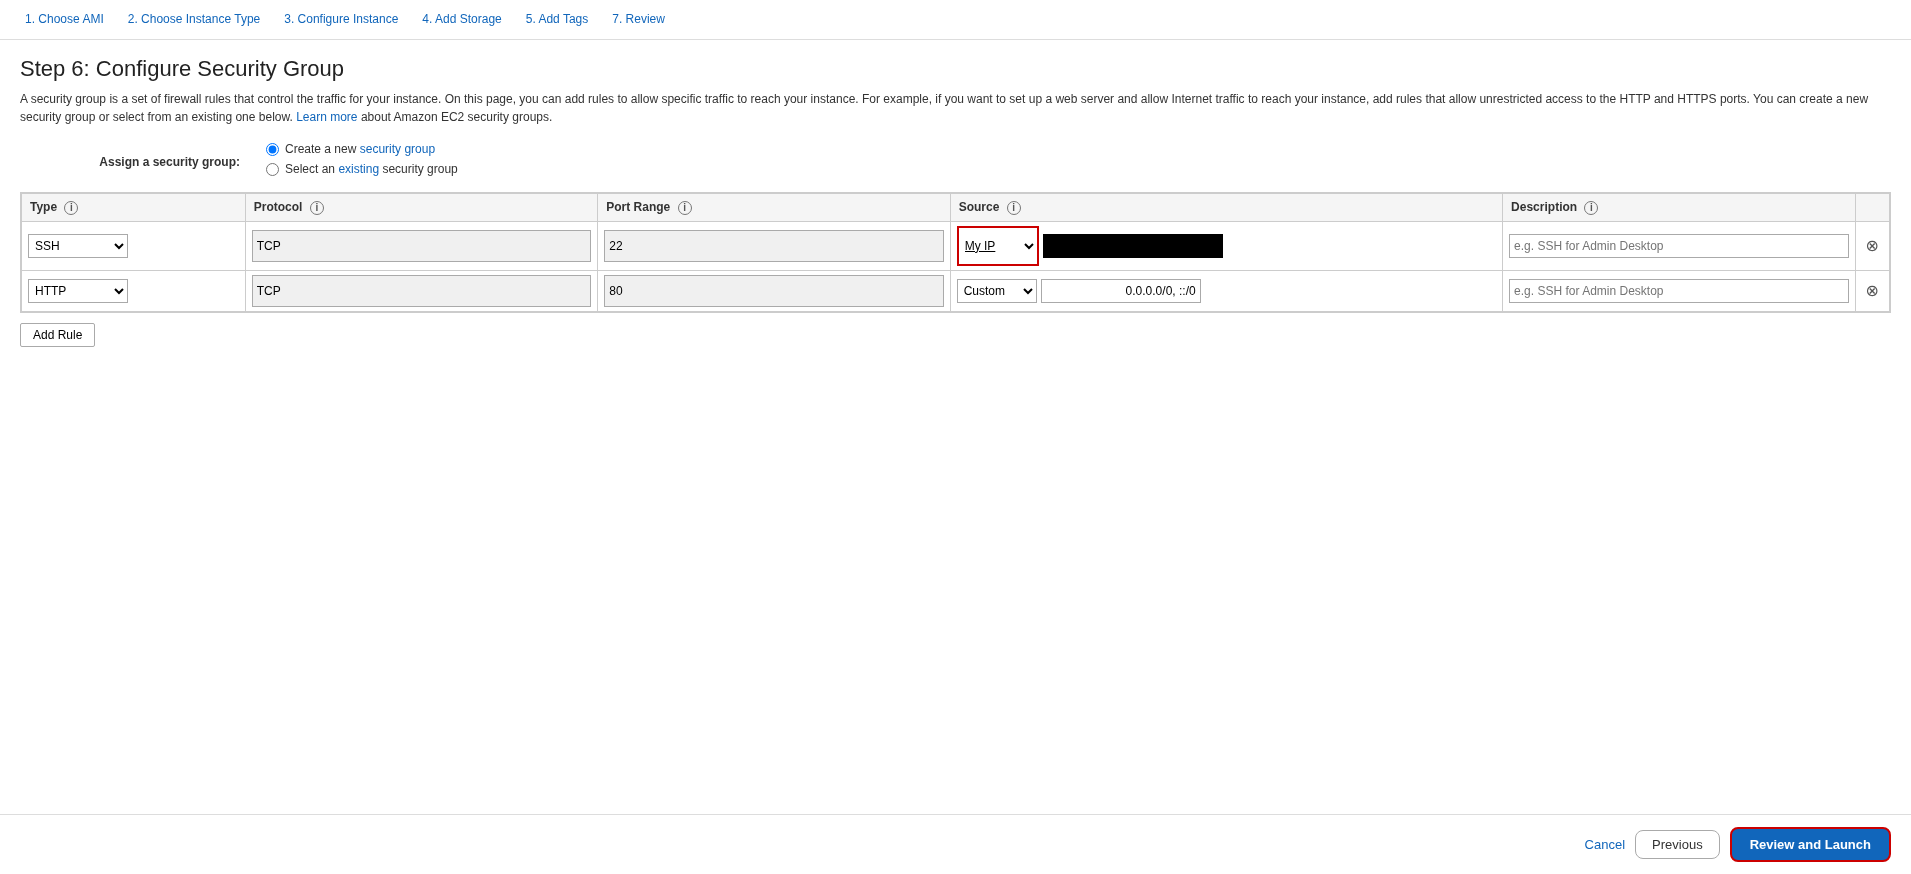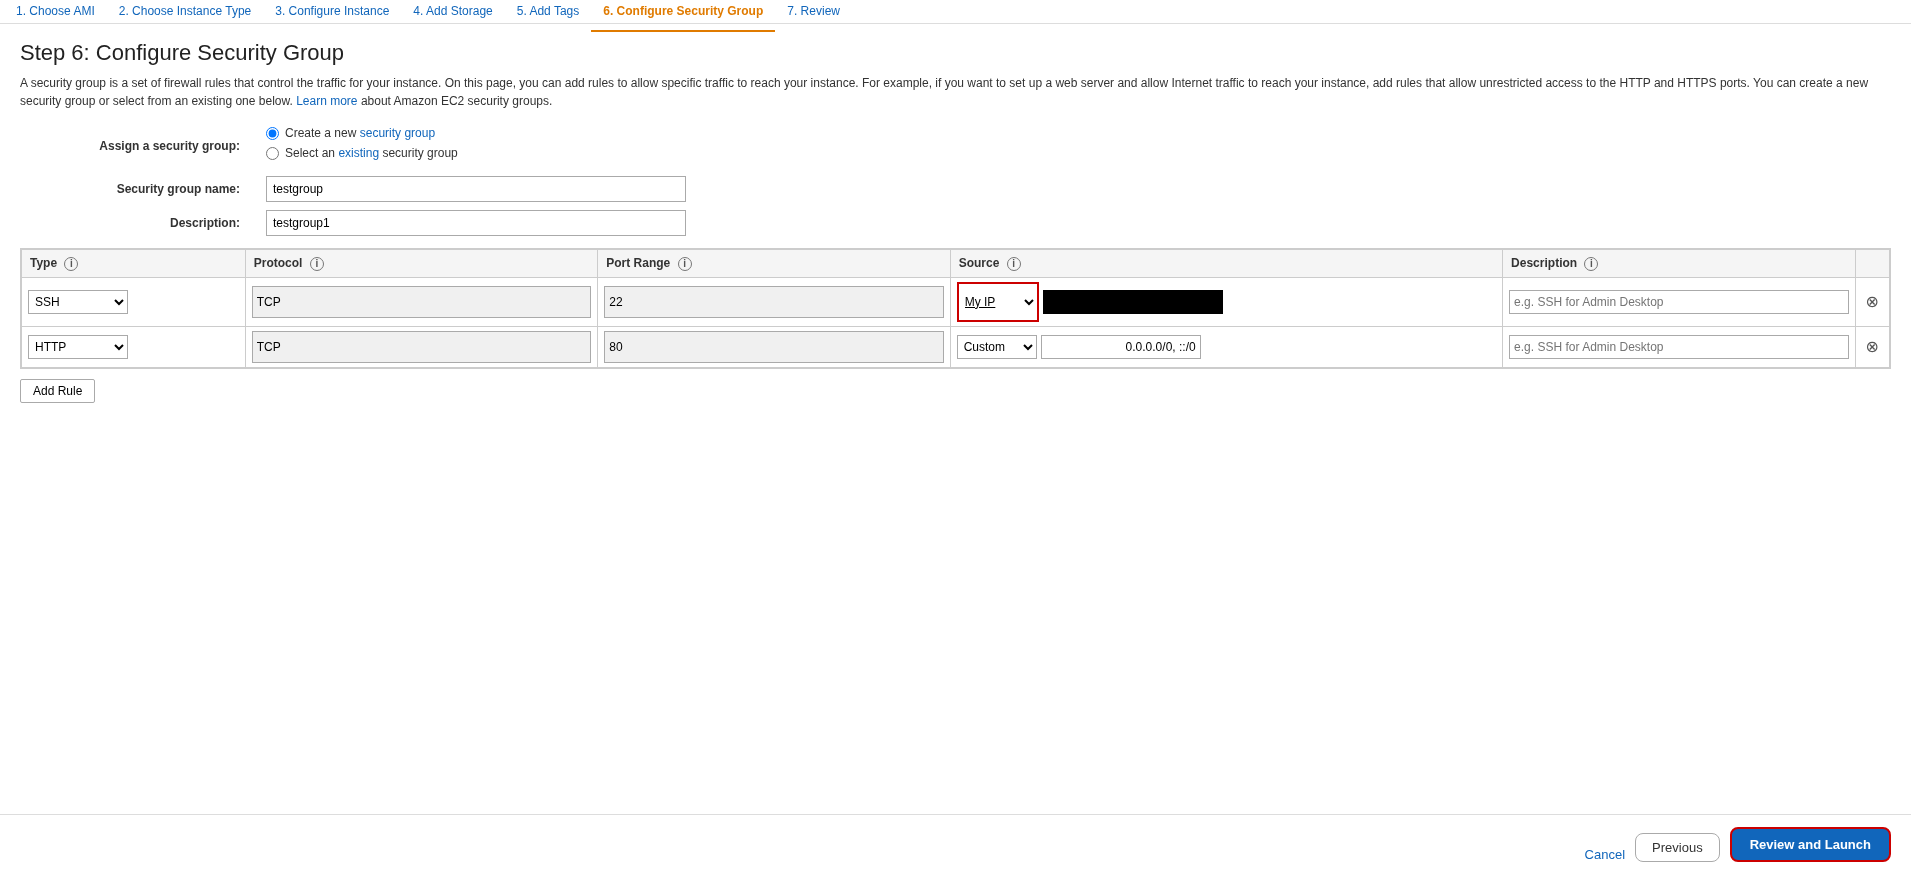--- a/index.html
+++ b/index.html
@@ -2,24 +2,24 @@
 <html><head>
   <meta charset="utf-8">
   <style>
     * { box-sizing: border-box; margin: 0; padding: 0; }
     body { font-family: Arial, sans-serif; font-size: 13px; color: #333; background: #fff; }
 
     
     .wizard-nav {
       display: flex;
       align-items: center;
-      padding: 0 4px;
+      padding: 0 13px;
       border-bottom: 1px solid #ddd;
       background: #fff;
-      height: 24px;
+      height: 40px;
     }
     .wizard-step {
       display: flex;
       align-items: center;
       padding: 0 12px;
       height: 40px;
       font-size: 12px;
       color: #666;
       cursor: pointer;
       white-space: nowrap;
@@ -199,21 +199,21 @@
     }
 
     
     .bottom-bar {
       position: fixed;
       bottom: 0;
       left: 0;
       right: 0;
       display: flex;
       justify-content: flex-end;
-      align-items: flex-end;
+      align-items: center;
       padding: 12px 20px;
       background: #fff;
       border-top: 1px solid #ddd;
       gap: 10px;
     }
     .cancel-link {
       color: #1166bb;
       text-decoration: none;
       font-size: 13px;
       cursor: pointer;
@@ -247,21 +247,20 @@
   </style>
 </head>
 <body>
 
 <nav class="wizard-nav">
   <a class="wizard-step link">1. Choose AMI</a>
   <a class="wizard-step link">2. Choose Instance Type</a>
   <a class="wizard-step link">3. Configure Instance</a>
   <a class="wizard-step link">4. Add Storage</a>
   <a class="wizard-step link">5. Add Tags</a>
-  <a class="wizard-step active">6. Configure Security Group</a>
   <a class="wizard-step link">7. Review</a>
 </nav>
 
 <div class="main-content">
   <h1>Step 6: Configure Security Group</h1>
 
   <p class="description-text">
     <span>A security group is a set of firewall rules that control the traffic for your instance. On this page, you can add rules to allow specific traffic to reach your instance. For example, if you want to set up a web server and allow Internet traffic to reach your instance, add rules that allow unrestricted access to the HTTP and HTTPS ports. You can create a new security group or select from an existing one below.</span>
     <a href="#">Learn more</a>
     <span>about Amazon EC2 security groups.</span>
@@ -283,30 +282,20 @@
         <label for="sg-select">
           <span>Select an</span>
           <a href="#">existing</a>
           <span>security group</span>
         </label>
       </div>
     </div>
   </div>
 
   
-  <div class="form-section">
-    <div class="form-row">
-      <span class="form-label">Security group name:</span>
-      <input type="text" class="form-input" value="testgroup" style="">
-    </div>
-    <div class="form-row">
-      <span class="form-label">Description:</span>
-      <input type="text" class="form-input" value="testgroup1" style="">
-    </div>
-  </div>
 
   
   <div class="rules-table-wrapper">
     <table class="rules-table">
       <thead>
         <tr>
           <th>
             <span>Type</span>
             <span class="info-icon">i</span>
           </th>

